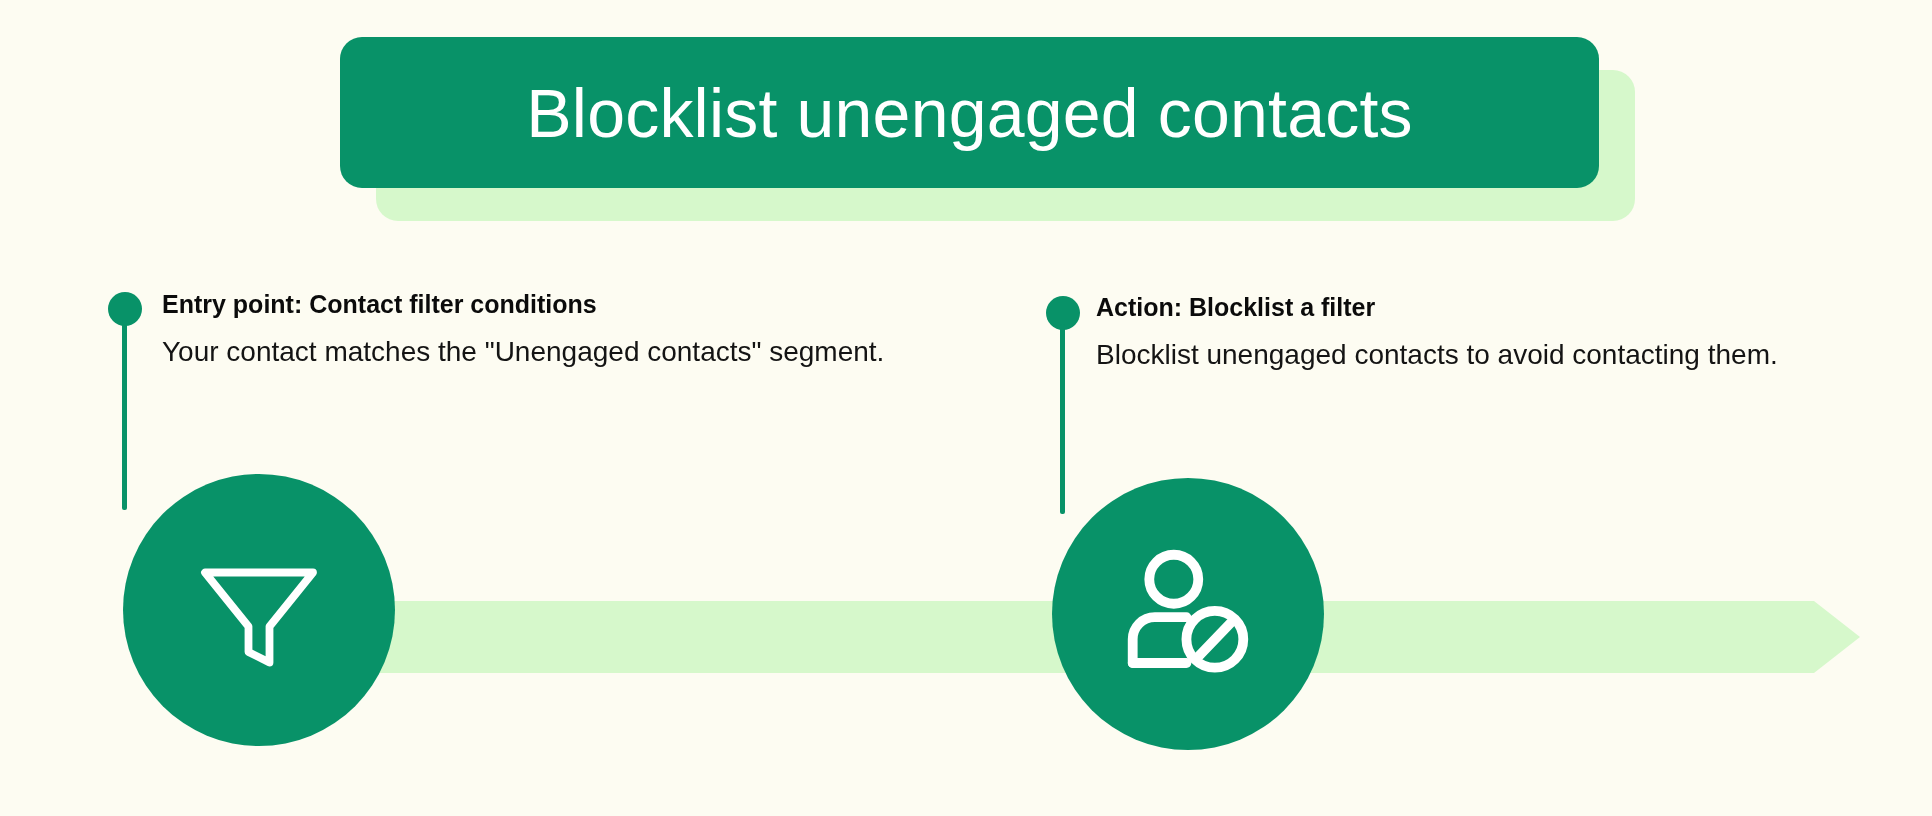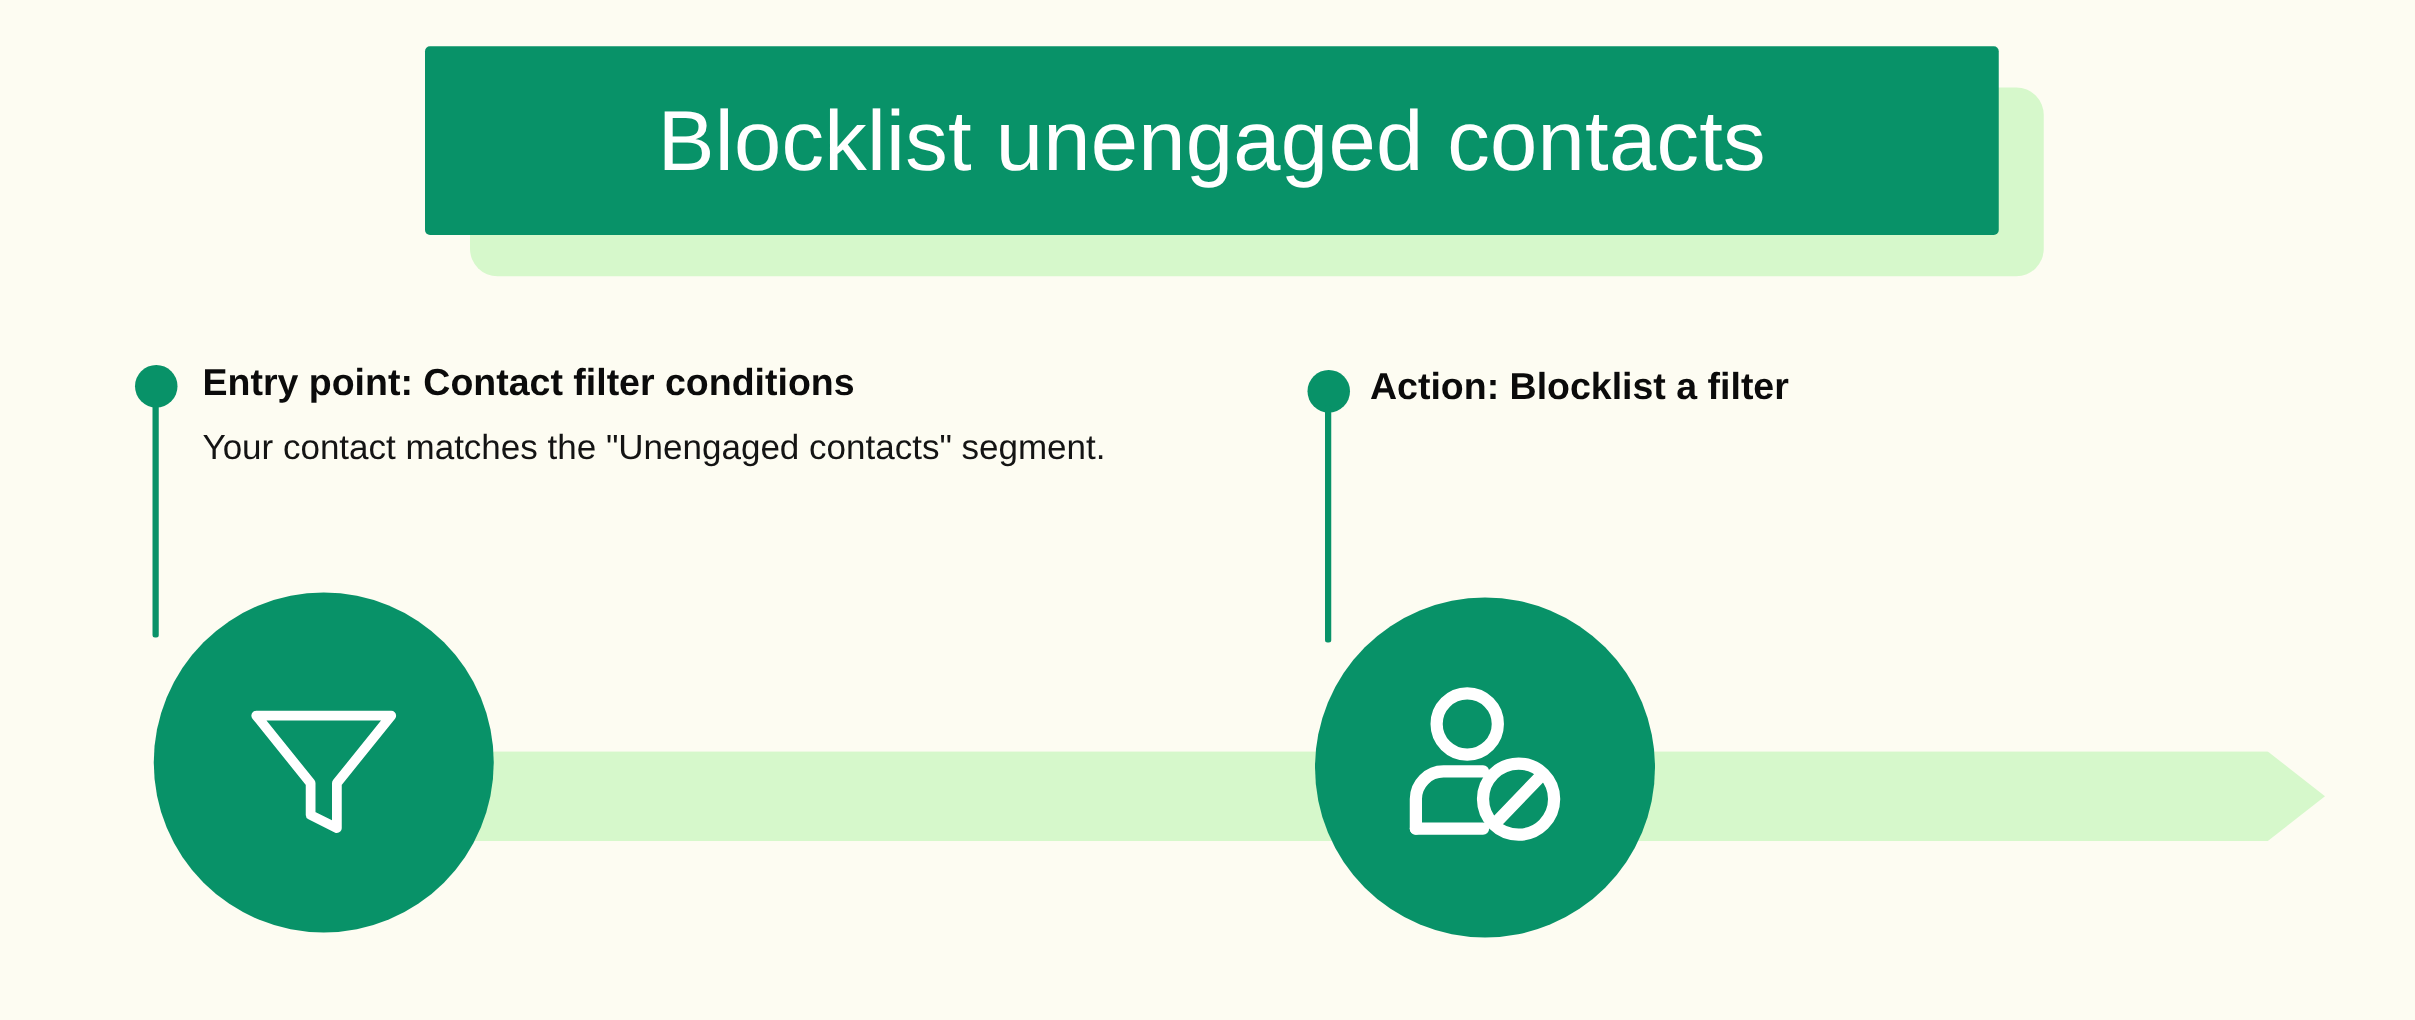--- a/index.html
+++ b/index.html
@@ -35,21 +35,21 @@
     border-radius: 22px;
   }
 
   .banner {
     position: absolute;
     left: 340px;
     top: 37px;
     width: 1259px;
     height: 151px;
     background: #089268;
-    border-radius: 4px;
+    border-radius: 22px;
     display: flex;
     align-items: center;
     justify-content: center;
   }
 
   .banner-title {
     color: #FFFFFF;
     font-size: 68px;
     font-weight: 400;
     line-height: 1;
@@ -89,21 +89,21 @@
     height: 34px;
     border-radius: 50%;
     background: #089268;
   }
 
   .step-text {
     position: absolute;
   }
 
   .step-heading {
-    font-size: 30px;
+    font-size: 25px;
     font-weight: bold;
     color: #0B0B0B;
     line-height: 1.15;
     white-space: nowrap;
     font-family: "Liberation Sans", sans-serif;
   }
 
   .step-desc {
     font-size: 28px;
     font-weight: 400;
@@ -166,20 +166,21 @@
     </div>
   </div>
 
   <div class="step step2">
 
     <div class="step-dot"></div>
     <div class="step-connector"></div>
 
     <div class="step-text">
       <div class="step-heading step-heading-row">Action: Blocklist a filter</div>
+      <div class="step-desc">Blocklist unengaged contacts to avoid contacting them.</div>
     </div>
 
     <div class="step-icon-circle">
 
       <svg width="158" height="158" viewBox="0 0 100 100">
 
         <circle cx="41" cy="28" r="15.5" fill="none" stroke="#FFFFFF" stroke-width="6.2"></circle>
 
         <path d="M15 81 V66 A14 14 0 0 1 29 52 H49" fill="none" stroke="#FFFFFF" stroke-width="6.2" stroke-linecap="round" stroke-linejoin="round"></path>
         <path d="M15 81 H49" fill="none" stroke="#FFFFFF" stroke-width="6.2" stroke-linecap="round"></path>

